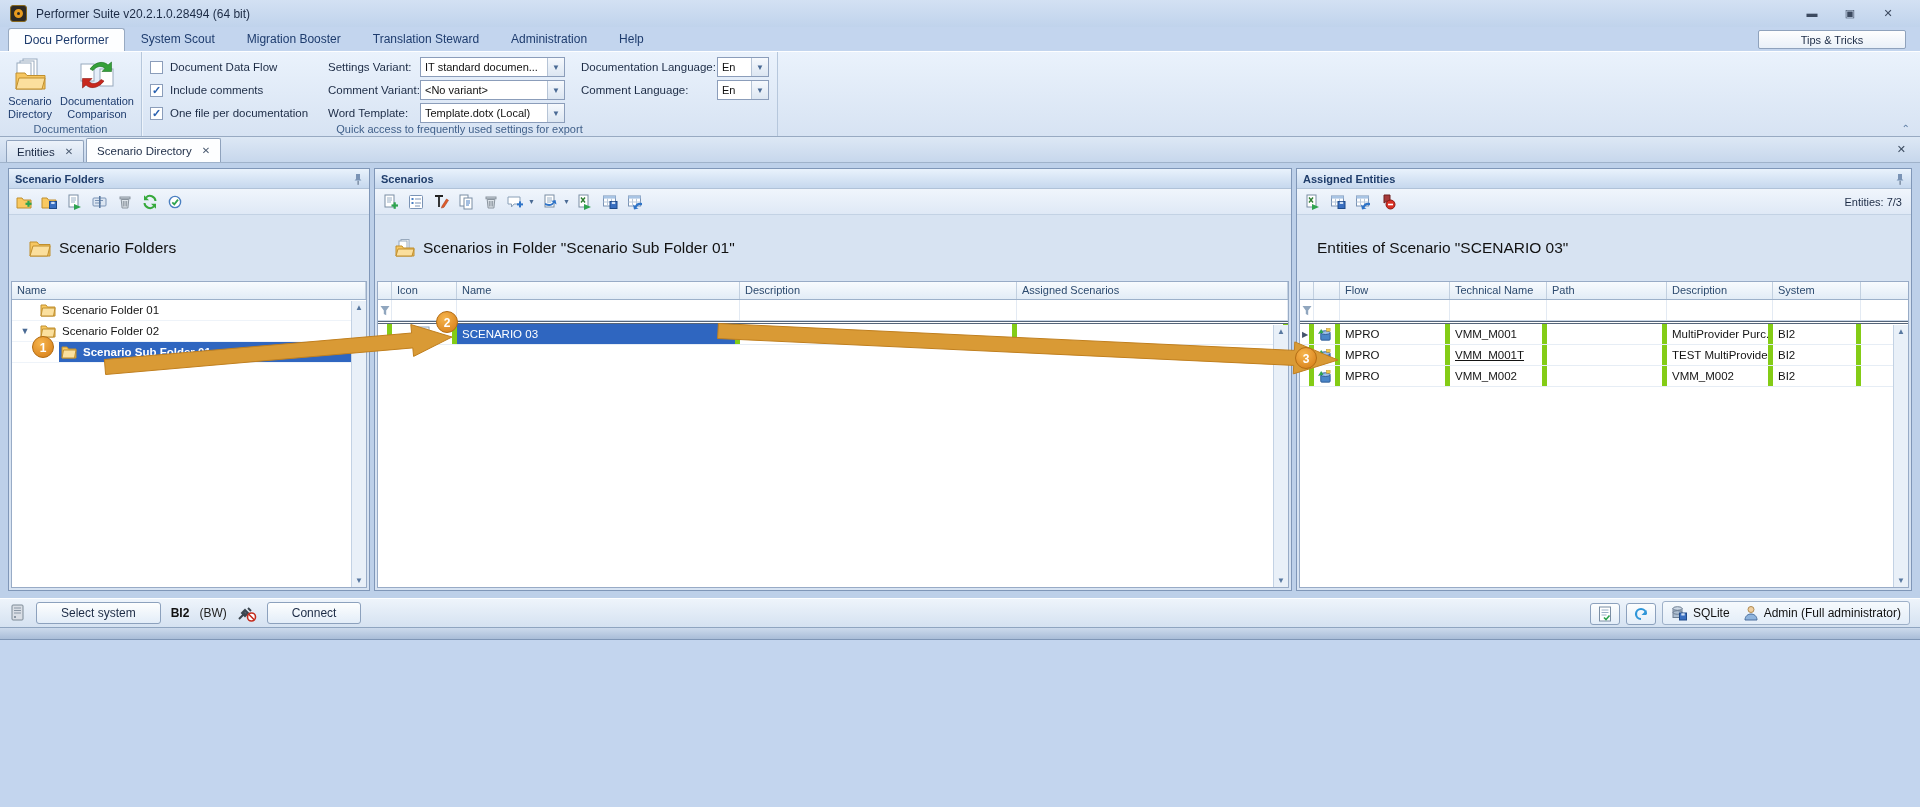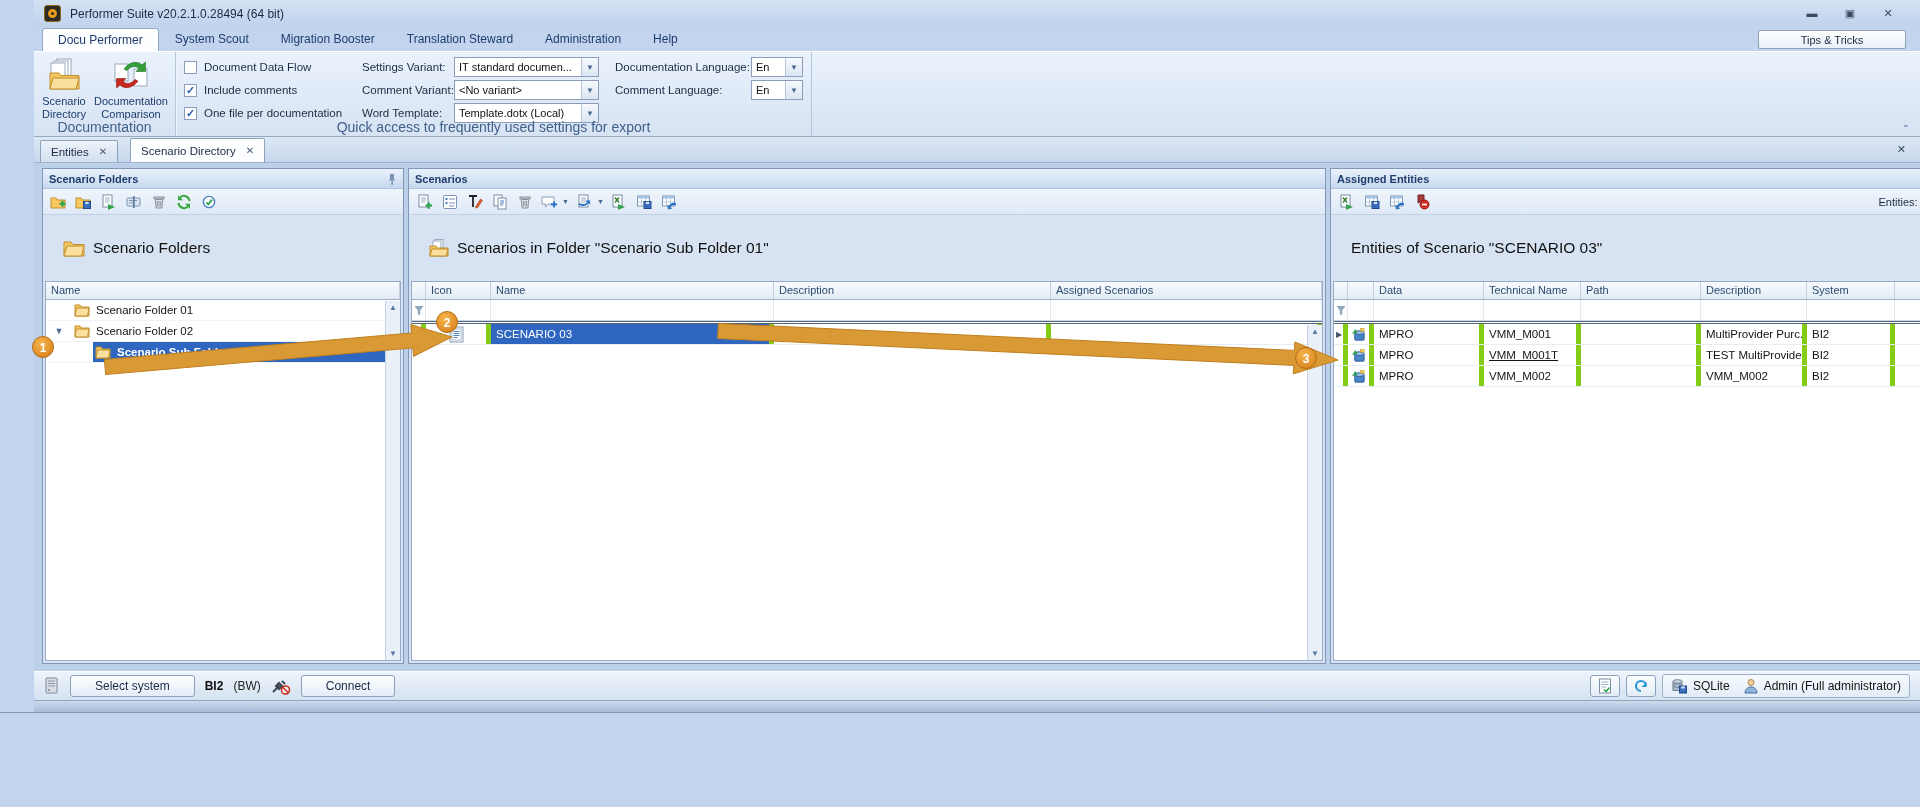--- a/index.html
+++ b/index.html
@@ -1,51 +1,51 @@
 <!DOCTYPE html>
 <html><head>
 <meta charset="utf-8">
 <style>
   * { margin:0; padding:0; box-sizing:border-box; }
   html,body { width:1920px; height:807px; font-family:"Liberation Sans",sans-serif; background:#c3d5ee; overflow:hidden; }
-  .app { position:relative; width:1920px; height:712px; display:flex; flex-direction:column; outline:1px solid #7f96b6;padding-left:34px; }
+  .app { position:relative; width:1920px; height:639px; display:flex; flex-direction:column; outline:1px solid #7f96b6; }
 
   
   .titlebar { height:27px; background:linear-gradient(#d3e1f3,#c0d3ec); display:flex; align-items:center; padding:0 10px; }
   .applogo { width:17px; height:17px; border-radius:3px; background:#2e2a24; border:1px solid #8a6a1e; display:flex; align-items:center; justify-content:center; margin-right:9px; }
   .applogo i { width:9px; height:9px; border:3px solid #e89b1f; border-radius:50%; display:block; }
   .wtitle { font-size:12px; color:#1c2b45; }
   .wctrls { margin-left:auto; display:flex; gap:22px; padding-right:14px; }
   .wc { color:#3c4a60; font-size:11px; width:16px; text-align:center; cursor:default; }
 
   
   .ribbontabs { height:24px; background:#c3d5ee; display:flex; align-items:flex-end; padding-left:8px; position:relative; }
   .rtab { padding:4px 15px 5px; font-size:12px; color:#1e3c6e; border:1px solid transparent; border-bottom:none; border-radius:3px 3px 0 0; }
   .rtab.active { background:#fdfeff; border-color:#98aac2; position:relative; top:1px; }
   .tipsbtn { position:absolute; right:14px; top:3px; width:148px; height:19px; background:linear-gradient(#fefefe,#e9f0f8); border:1px solid #8fa2bc; border-radius:2px; font-size:11px; color:#1c2b45; display:flex; align-items:center; justify-content:center; }
 
   
   .ribbon { height:86px; background:linear-gradient(#eaf2fc,#d7e3f3); border-top:1px solid #fdfeff; border-bottom:1px solid #98aac2; display:flex; position:relative; }
   .rgroup { position:relative; padding:3px 4px 15px; border-right:1px solid #b6c7dc; box-shadow:1px 0 0 #eef4fb; display:flex; align-items:flex-start; }
-  .rgrouplabel { position:absolute; bottom:1px; left:0; right:0; text-align:center; font-size:14px; color:#40608a; }
+  .rgrouplabel { position:absolute; bottom:1px; left:0; right:0; text-align:center; font-size:11px; color:#40608a; }
   .bigbtn { display:flex; flex-direction:column; align-items:center; padding:3px 4px 0; font-size:11px; color:#1e3c6e; text-align:center; line-height:1.18; border-radius:3px; }
   .bigbtn svg { margin-bottom:3px; }
   .settings { display:flex; gap:16px; padding:5px 8px 15px; position:relative; border-right:1px solid #b6c7dc; }
   .srow { display:flex; align-items:center; height:20px; margin-bottom:3px; }
   .cb { width:13px; height:13px; border:1px solid #8b9dba; background:#fff; display:flex; align-items:center; justify-content:center; font-size:11px; font-weight:bold; color:#2b62b0; margin-right:7px; }
   .cblabel, .slabel { font-size:11.5px; color:#1c2b45; }
   .slabel { display:inline-block; }
   .sel { display:flex; height:20px; border:1px solid #8b9dba; background:#fff; }
   .sel .v { flex:1; padding:3px 4px 0; font-size:11px; color:#111; white-space:nowrap; overflow:hidden; }
   .sel .c { width:17px; border-left:1px solid #b6c4d6; background:linear-gradient(#f6f9fd,#dce6f2); display:flex; align-items:center; justify-content:center; font-size:8px; color:#4a6a94; }
   .ribcollapse { position:absolute; right:10px; bottom:2px; color:#5878a0; font-size:10px; }
 
   
   .doctabs { height:26px; background:linear-gradient(#dde8f5,#c7d7ec); border-bottom:1px solid #9fb2ca; display:flex; align-items:flex-end; padding-left:6px; position:relative; }
-  .dtab { height:22px; display:flex; align-items:center; gap:10px; padding:0 10px; font-size:11.5px; color:#1c2b45; border:1px solid #8fa2bc; border-bottom:none; border-radius:2px 2px 0 0; background:linear-gradient(#ecf2fa,#d3e0f0); margin-right:12px; }
+  .dtab { height:22px; display:flex; align-items:center; gap:10px; padding:0 10px; font-size:11.5px; color:#1c2b45; border:1px solid #8fa2bc; border-bottom:none; border-radius:2px 2px 0 0; background:linear-gradient(#ecf2fa,#d3e0f0); margin-right:2px; }
   .dtab.active { background:#fdfeff; height:24px; }
   .dtab .x { font-size:10px; color:#4a5a70; }
   .strip-close { position:absolute; right:14px; top:6px; font-size:11px; color:#3c4c60; }
 
   
   .main { flex:1; position:relative; background:#bdd0e9; }
   .panel { position:absolute; top:5px; bottom:7px; border:1px solid #8097b8; background:#d7e3f2; display:flex; flex-direction:column; }
   .ptitle { height:20px; flex:0 0 20px; background:linear-gradient(#e9f2fc,#c6d8ee); border-bottom:1px solid #b0c2d8; display:flex; align-items:center; padding:0 6px; font-size:11px; font-weight:bold; color:#1f3d6b; }
   .pin { margin-left:auto; }
   .ptools { height:26px; flex:0 0 26px; background:linear-gradient(#f0f5fc,#dfe9f6); border-bottom:1px solid #c3d2e4; display:flex; align-items:center; gap:4px; padding:0 5px; }
@@ -68,21 +68,21 @@
   .twisty { width:26px; text-align:center; font-size:9px; color:#4a6a94; flex:0 0 26px; }
   .twisty.deep { width:47px; flex:0 0 47px; }
   .rowbody { flex:1; height:100%; display:flex; align-items:center; gap:6px; padding-left:2px; font-size:11.5px; color:#141414; }
   .rowbody.selected { background:#2f66c0; color:#fff; font-weight:bold; }
 
   
   .statusbar { height:29px; background:linear-gradient(#eef4fb,#d5e2f1); border-top:1px solid #fdfeff; display:flex; align-items:center; padding:0 10px; gap:10px; }
   .sbtn { height:22px; padding:0 24px; background:linear-gradient(#fdfefe,#e3edf8); border:1px solid #8ca1bd; border-radius:3px; font-size:12px; color:#1c2b45; display:flex; align-items:center; }
   .sysname { font-size:12px; font-weight:bold; color:#111; }
   .systype { font-size:12px; color:#222; }
-  .sright { margin-left:auto; display:flex; align-items:center; gap:6px; }
+  .sright { margin-left:auto; display:flex; align-items:flex-end; gap:6px; }
   .ibtn { width:30px; height:22px; border:1px solid #8ca1bd; border-radius:3px; background:linear-gradient(#fdfefe,#e3edf8); display:flex; align-items:center; justify-content:center; }
   .sgroup { height:24px; border:1px solid #9db0c8; border-radius:3px; background:linear-gradient(#f6fafd,#e3edf8); display:flex; align-items:center; gap:5px; padding:0 8px; font-size:12px; color:#111; }
   .bottomstrip { height:12px; background:linear-gradient(#ccdaec,#a9bdd8); border-top:1px solid #8fa5c0; }
 
   .overlay { position:absolute; left:0; top:0; pointer-events:none; z-index:40; }
 </style>
 </head>
 <body>
 
 <div class="app">
@@ -489,21 +489,21 @@
           </span>
         <span class="counter">Entities: 7/3</span>
       </div>
       <div class="phead">
         <span>Entities of Scenario "SCENARIO 03"</span>
       </div>
       <div class="twrap">
         <div class="thead">
           <span class="th" style="width:14px; flex:0 0 14px;"></span>
           <span class="th" style="width:26px; flex:0 0 26px;"></span>
-          <span class="th" style="width:110px; flex:0 0 110px;">Data</span>
+          <span class="th" style="width:110px; flex:0 0 110px;">Flow</span>
           <span class="th" style="width:97px; flex:0 0 97px;">Technical Name</span>
           <span class="th" style="width:120px; flex:0 0 120px;">Path</span>
           <span class="th" style="width:106px; flex:0 0 106px;">Description</span>
           <span class="th" style="width:88px; flex:0 0 88px;">System</span>
           <span class="th" style="flex:1; border-right:none;"></span>
         </div>
         <div class="frow">
           <span class="fc" style="width:14px; flex:0 0 14px; display:flex; align-items:center; justify-content:center;">
               <svg width="10" height="11" viewBox="0 0 10 11">
                 <path d="M0.5 1h9L6.2 5.4v4.8L3.8 9V5.4z" fill="#90a6be"></path>

